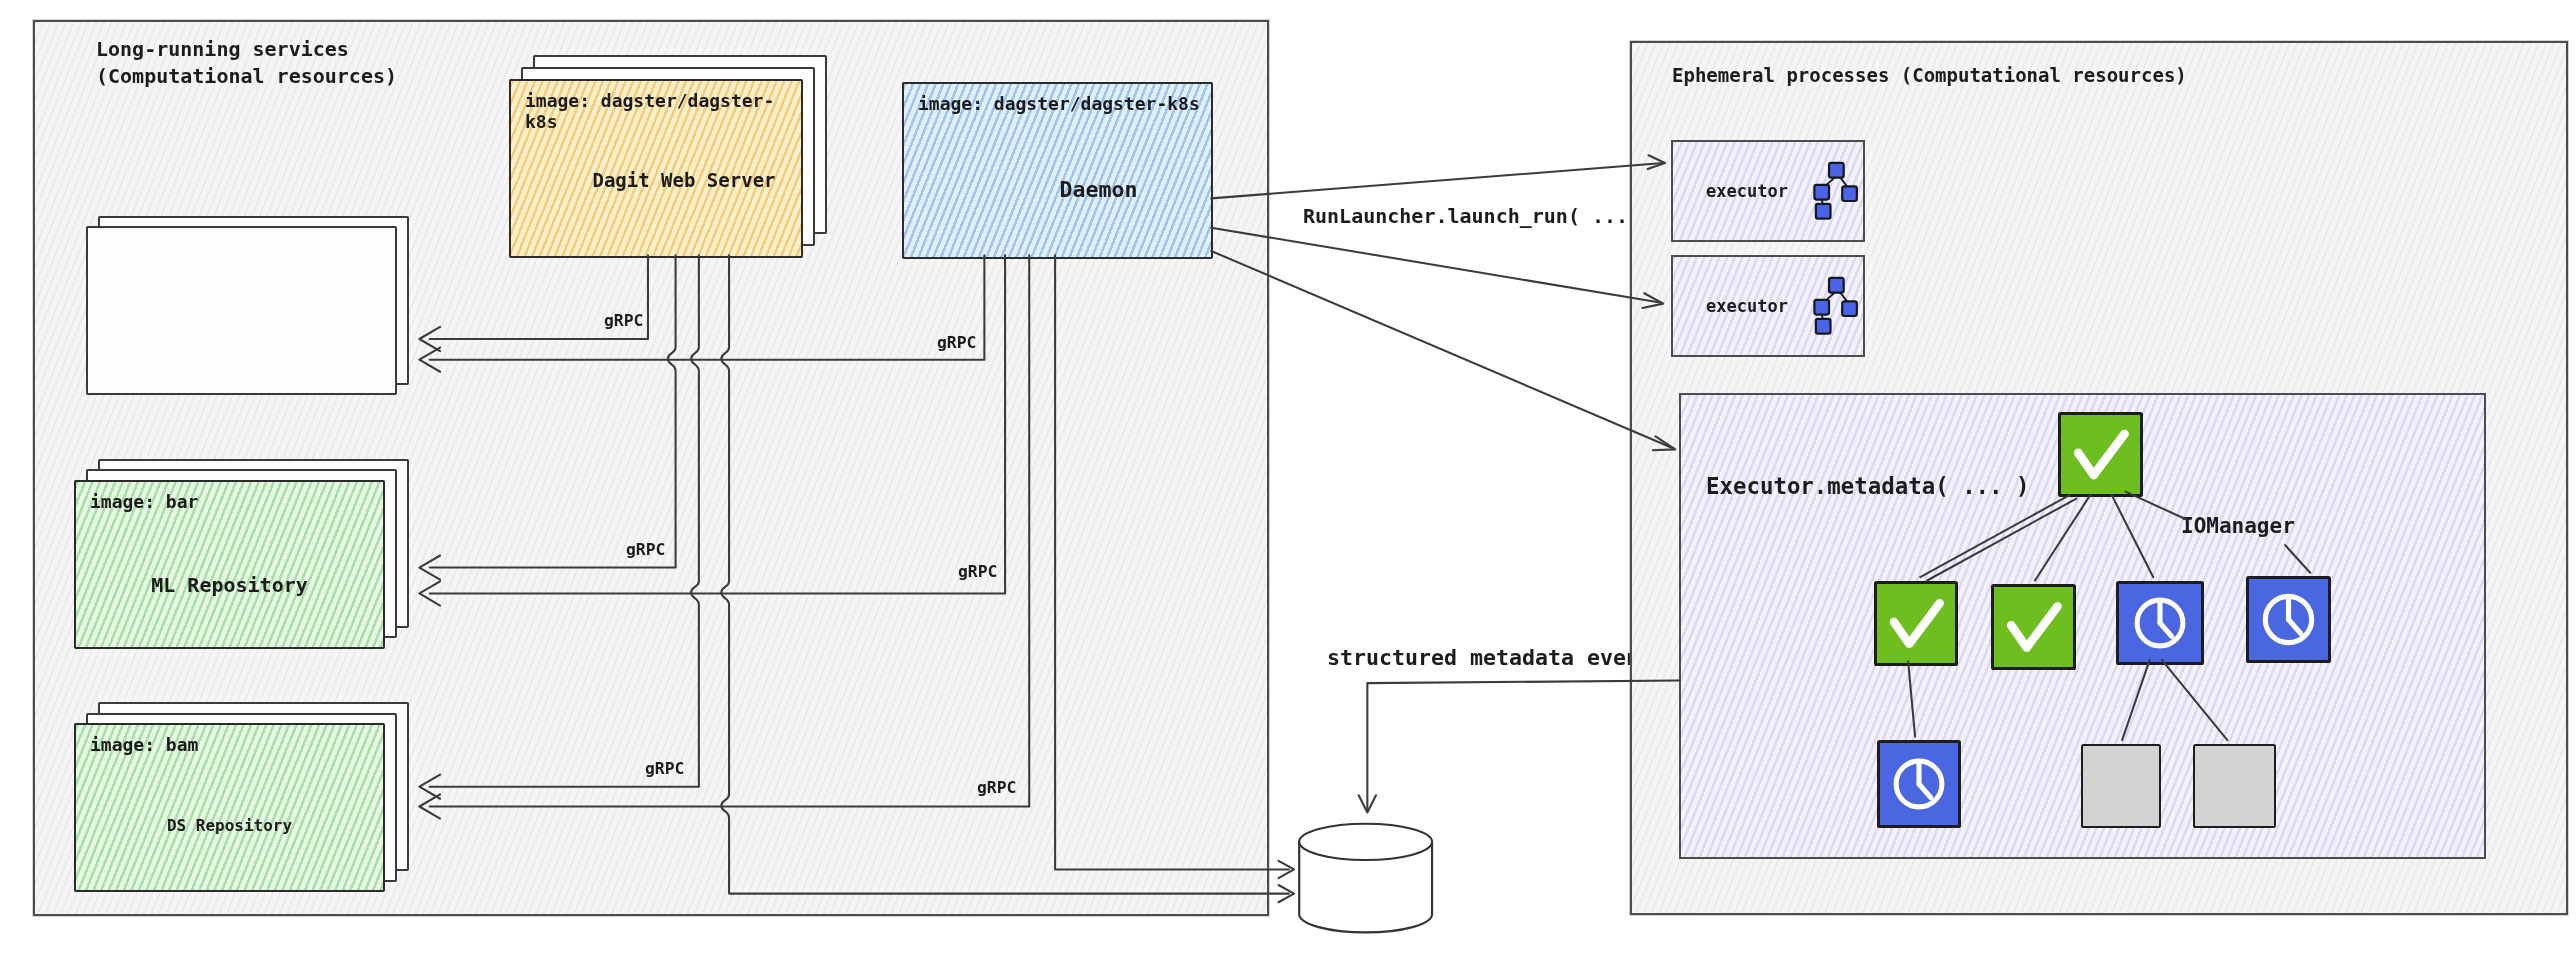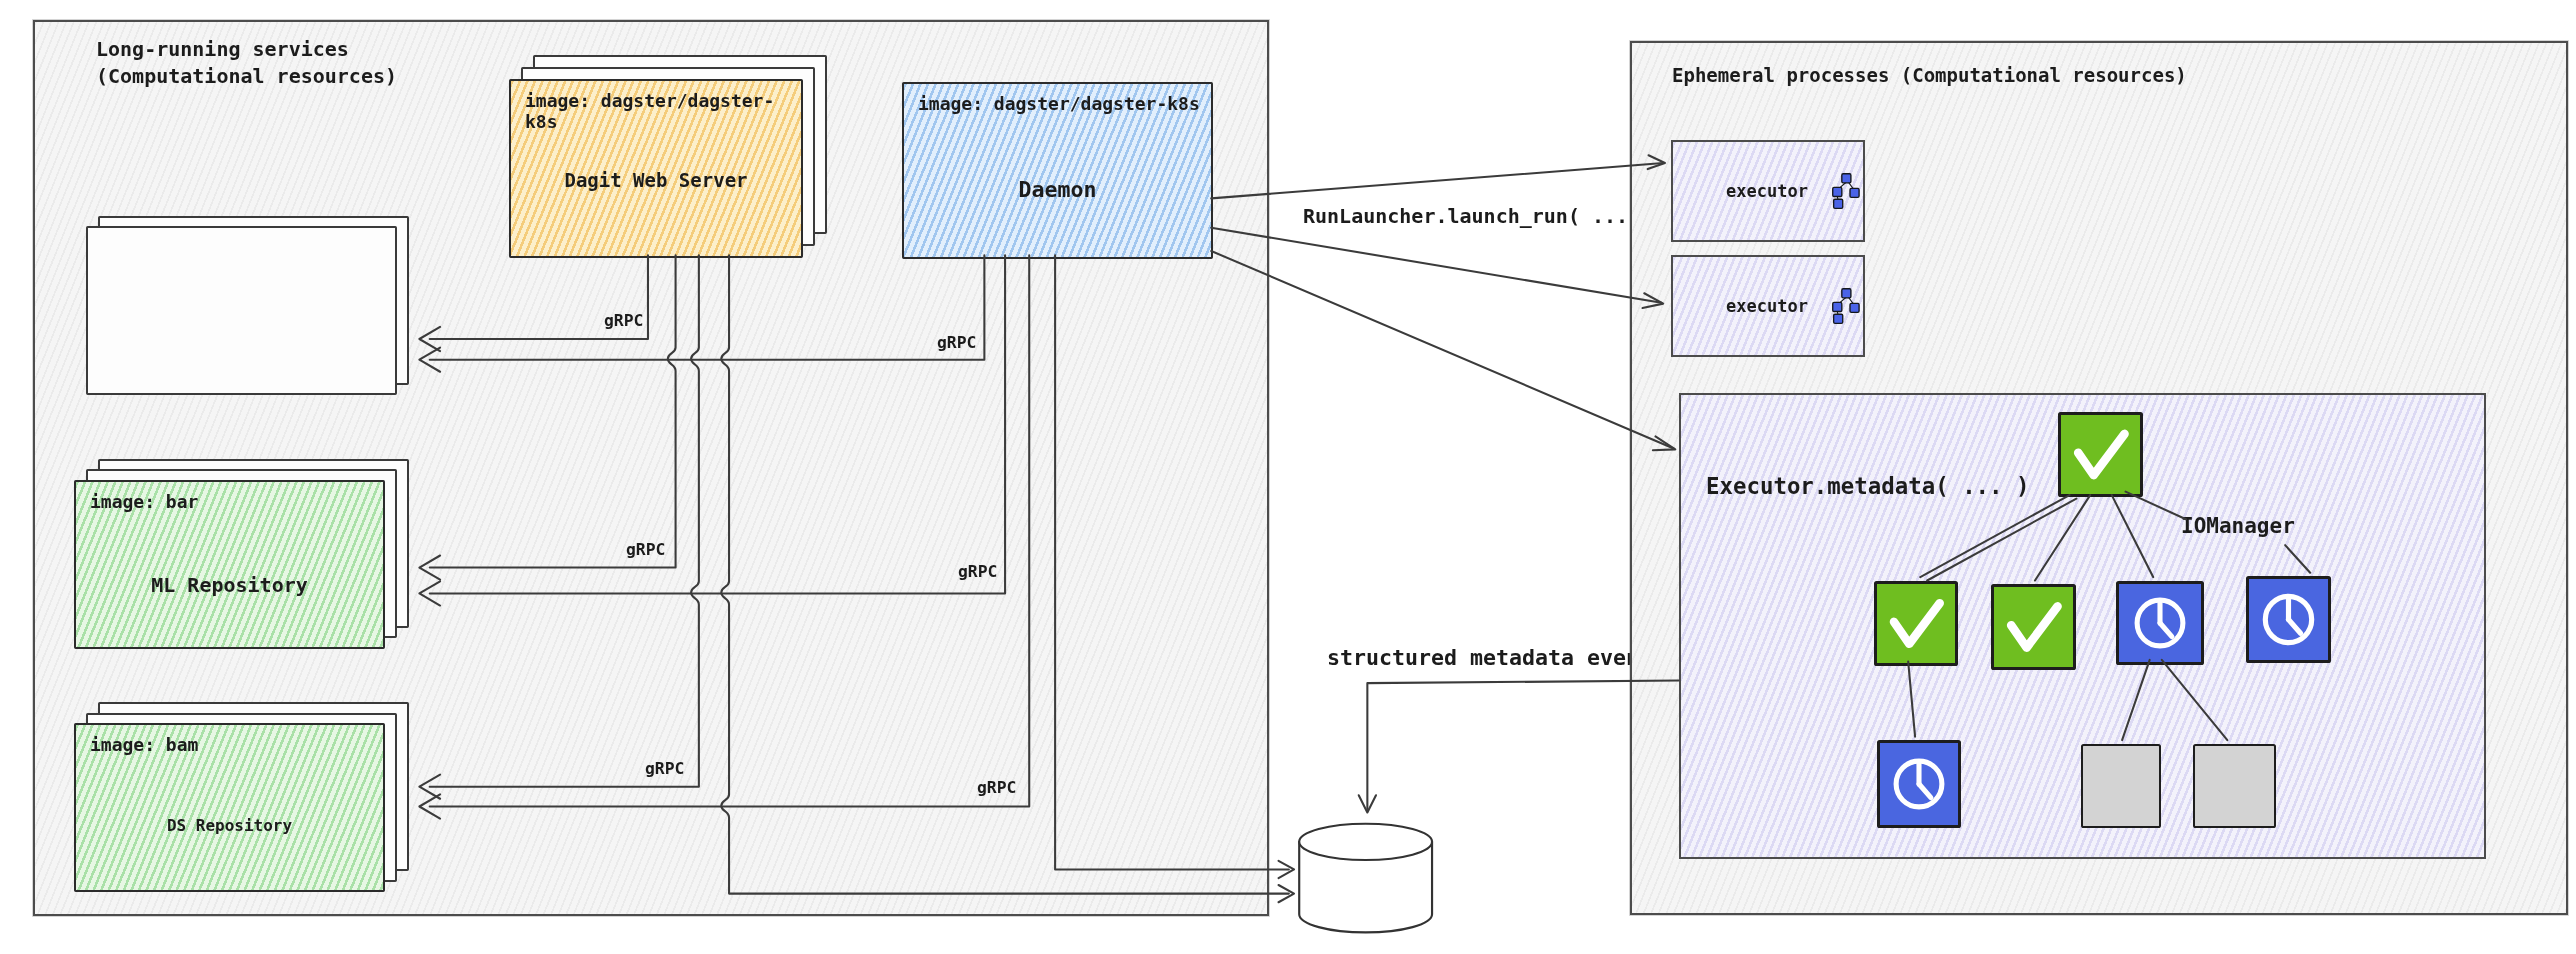--- a/index.html
+++ b/index.html
@@ -33,43 +33,43 @@
   .card  { border:2.6px solid #2b2b2b; border-radius:1.7px; }
   .ghost { background:#fdfdfd; border:2.2px solid #3a3a3a; border-radius:1.7px; }
   .box-header { position:absolute; left:14px; top:8.6px; font-weight:bold; font-size:18px; }
   .box-label  { position:absolute; left:0; width:100%; text-align:center; font-weight:bold; font-size:19px; }
   .panel-title { font-weight:bold; font-size:20px; line-height:1.35; white-space:pre-line; }
   .grpc { font-weight:bold; font-size:16.4px; }
   .edge-label { font-weight:bold; }
   .node { position:absolute; border:3px solid #1d1d1d; border-radius:2.6px; }
   .node svg { display:block; width:100%; height:100%; }
   .exec-box { border:2.2px solid #4c4c4c; display:flex; align-items:center; }
-  .exec-label { font-weight:bold; font-size:17px; margin-left:53px; }
+  .exec-label { font-weight:bold; font-size:17px; margin-left:33px; }
   .exec-box svg { margin-left:22.4px; }
   .db-label { font-family:"Liberation Sans", sans-serif; font-size:21px; text-align:center; }
 </style>
 </head>
 <body>
 
 <div id="canvas">
 
   <div class="abs panel hatch-gray" style="left:33px; top:20px; width:1232px; height:892px;"></div>
   <div class="abs panel-title" style="left:69px; top:36px;margin-left:27px;">Long-running services
 (Computational resources)</div>
 
   <div class="abs ghost" style="left:533px; top:55px; width:290px; height:175px;"></div>
   <div class="abs ghost" style="left:521px; top:67px; width:290px; height:175px;"></div>
   <div class="abs card hatch-yellow" style="left:509px; top:79px; width:290px; height:175px;">
     <div class="box-header">image: dagster/dagster-k8s</div>
-    <div class="box-label" style="top:88px;">Dagit Web Server</div>
+    <div class="box-label" style="top:88px;margin-left:28px;">Dagit Web Server</div>
   </div>
 
   <div class="abs card hatch-blue" style="left:902px; top:82px; width:307px; height:173px;">
     <div class="box-header">image: dagster/dagster-k8s</div>
-    <div class="box-label" style="top:93px; font-size:21.6px;">Daemon</div>
+    <div class="box-label" style="top:93px; font-size:21.6px;padding-left:41px;">Daemon</div>
   </div>
 
   <div class="abs ghost" style="left:98px; top:216px; width:307px; height:165px;"></div>
   <div class="abs ghost" style="left:86px; top:226px; width:307px; height:165px;"></div>
 
   <div class="abs ghost" style="left:98px; top:459px; width:307px; height:165px;"></div>
   <div class="abs ghost" style="left:86px; top:469px; width:307px; height:165px;"></div>
   <div class="abs card hatch-green" style="left:74px; top:480px; width:307px; height:165px;">
     <div class="box-header">image: bar</div>
     <div class="box-label" style="top:91px; font-size:20px;">ML Repository</div>

